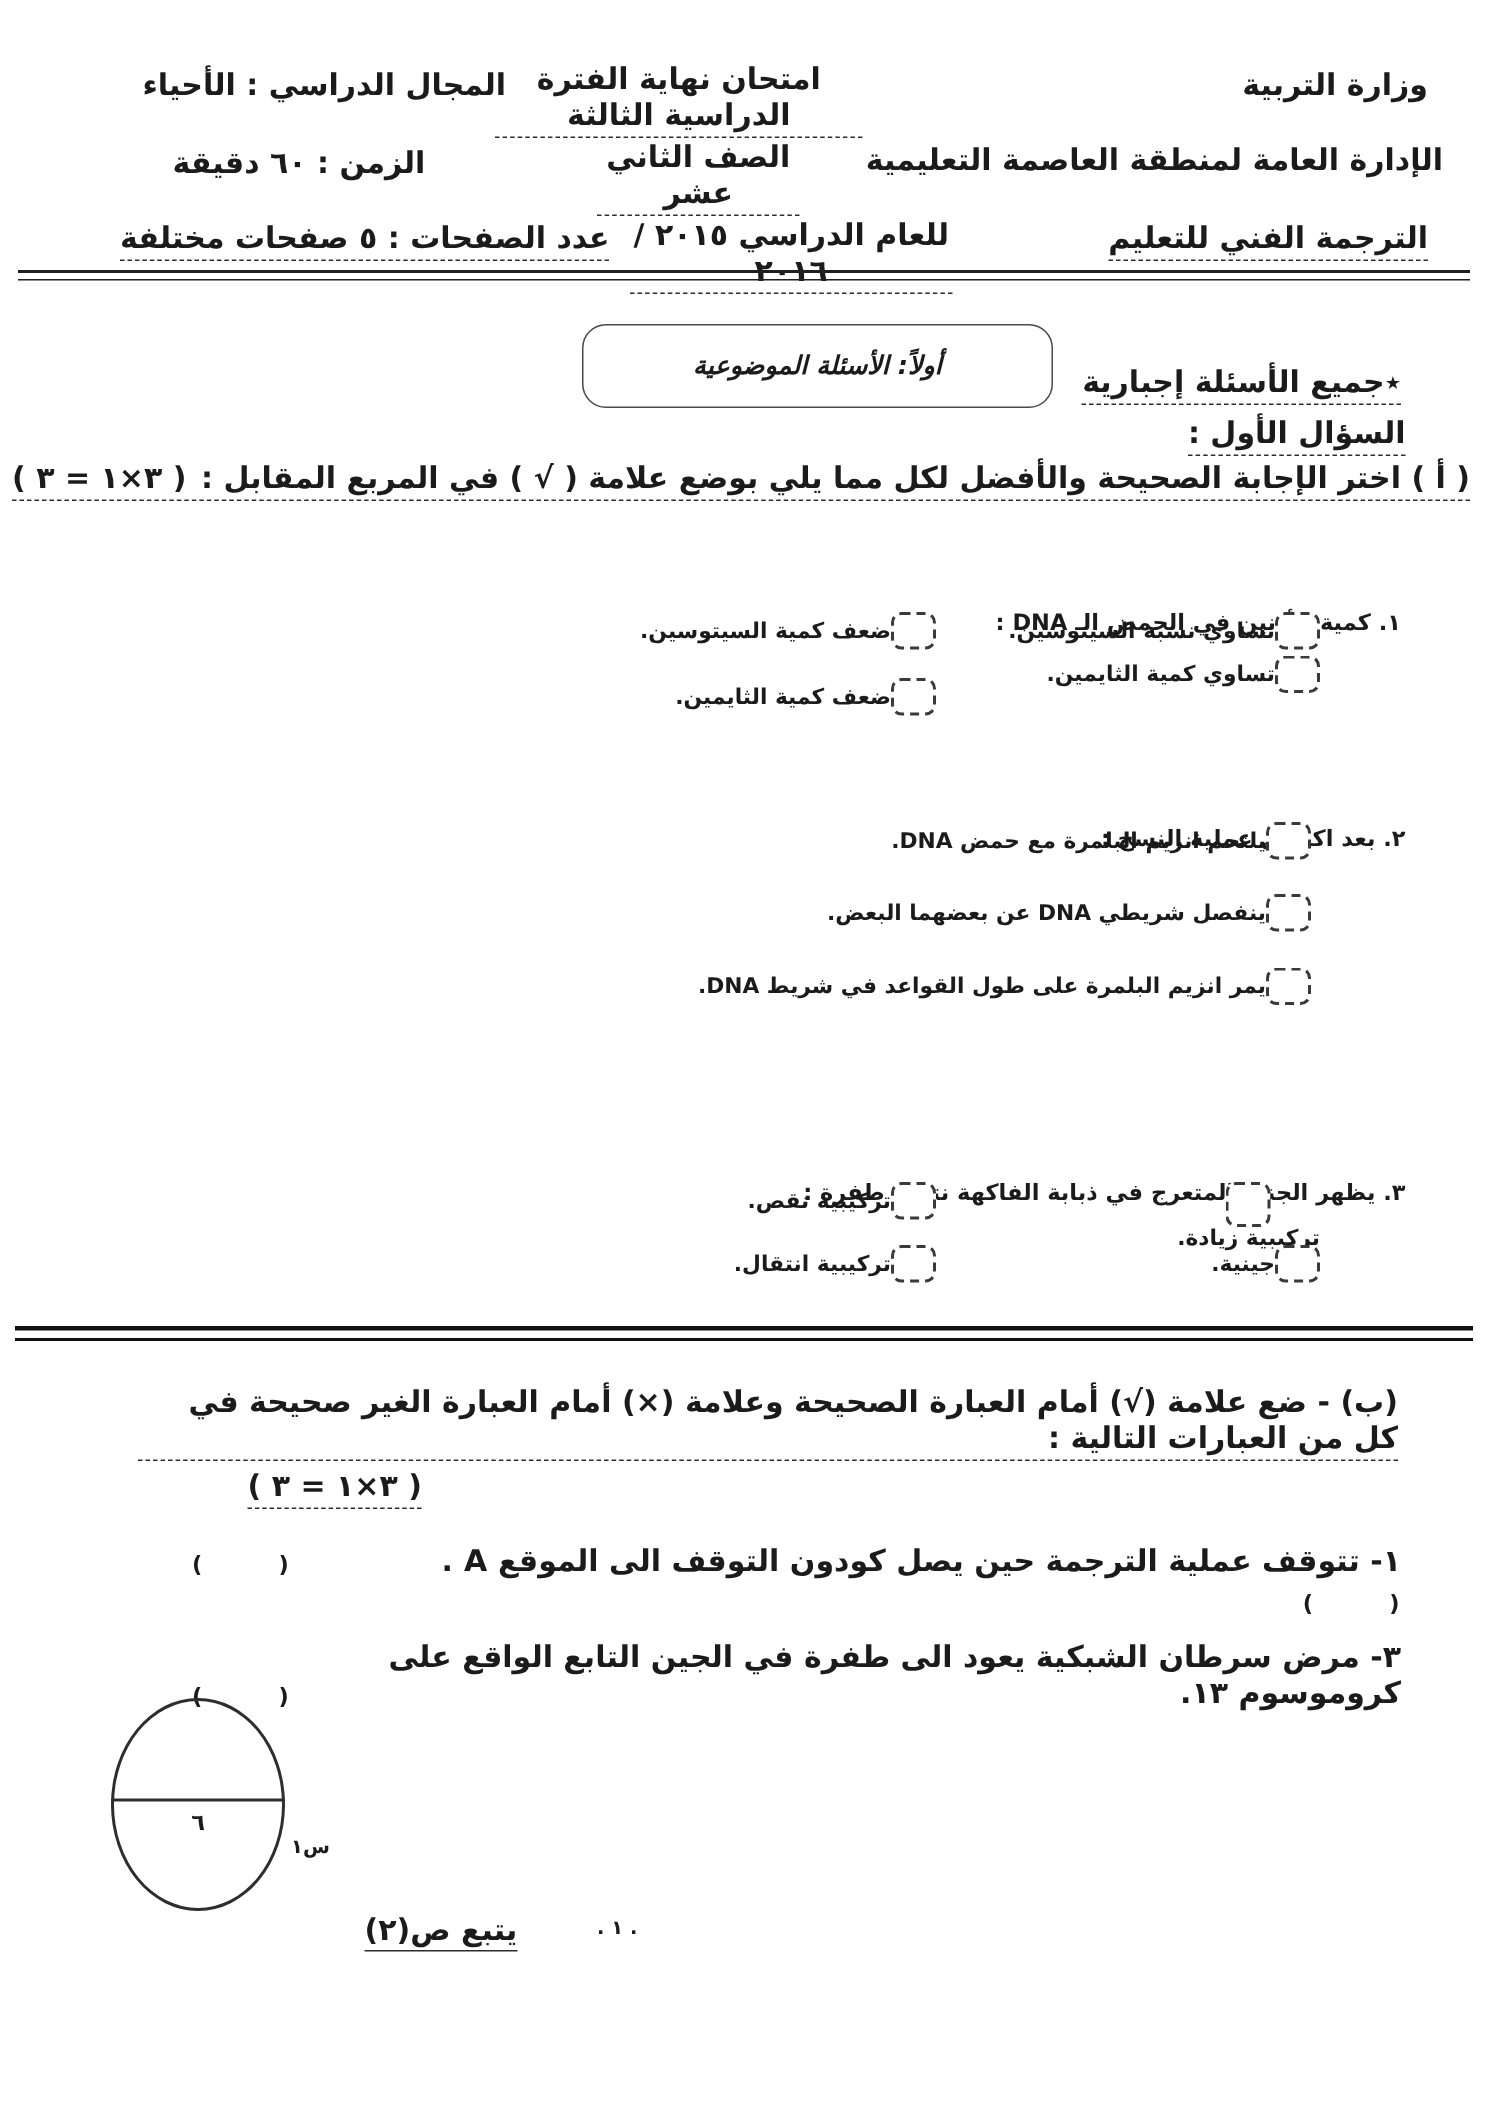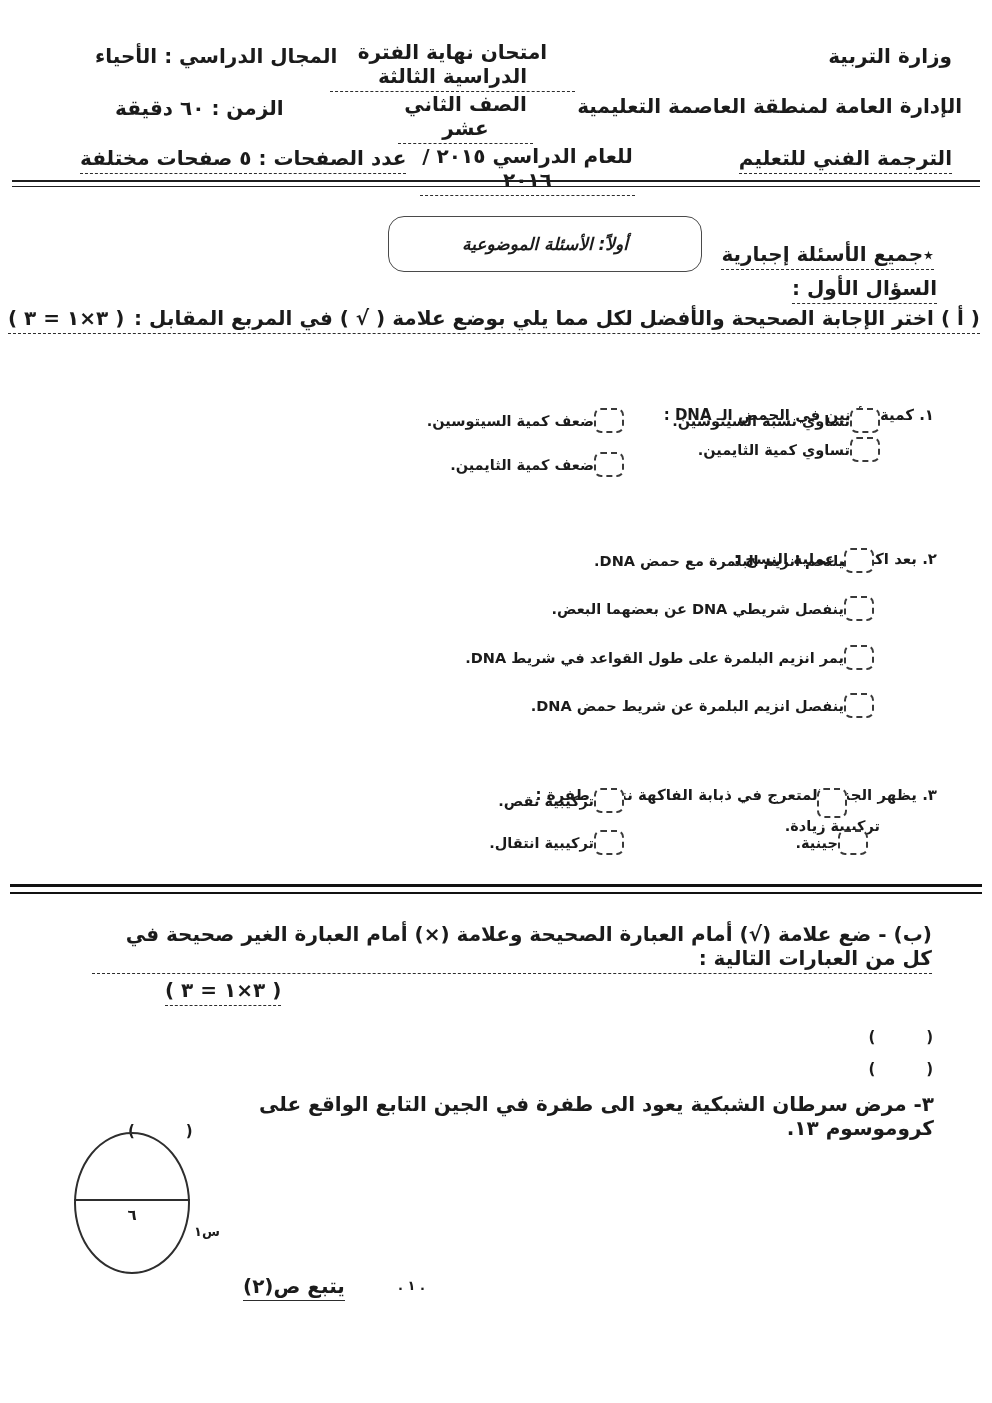--- a/index.html
+++ b/index.html
@@ -91,50 +91,47 @@
     <span class="lbl">يلتحم انزيم البلمرة مع حمض DNA.</span>
   </div>
   <div class="abs opt" style="top:596px;right:118px;">
     <span class="cb"></span>
     <span class="lbl">ينفصل شريطي DNA عن بعضهما البعض.</span>
   </div>
   <div class="abs opt" style="top:645px;right:118px;">
     <span class="cb"></span>
     <span class="lbl">يمر انزيم البلمرة على طول القواعد في شريط DNA.</span>
   </div>
-  <div class="abs opt" style="top:693px;right:118px;">
-    <span class="cb"></span>
-    <span class="lbl">ينفصل انزيم البلمرة عن شريط حمض DNA.</span>
-  </div>
 
   <div class="abs q" style="top:742px;right:55px;">٣. يظهر الجناح المتعرج في ذبابة الفاكهة نتيجة طفرة :</div>
 
   <div class="abs opt" style="top:788px;right:112px;flex-direction:column;">
     <span class="cb"></span>
     <span class="lbl">تركيبية زيادة.</span>
   </div>
   <div class="abs opt" style="top:788px;right:368px;">
     <span class="cb"></span>
     <span class="lbl">تركيبية نقص.</span>
   </div>
-  <div class="abs opt" style="top:830px;right:124px;justify-content:space-between;">
+  <div class="abs opt" style="top:830px;right:112px;justify-content:space-between;">
     <span class="cb"></span>
     <span class="lbl">جينية.</span>
   </div>
   <div class="abs opt" style="top:830px;right:368px;">
     <span class="cb"></span>
     <span class="lbl">تركيبية انتقال.</span>
   </div>
 
   <div class="abs divider2" style="top:884px;left:10px;right:10px;"></div>
 
   <div class="abs t u" style="top:922px;right:60px;left:92px;">(ب) - ضع علامة (√) أمام العبارة الصحيحة وعلامة (×) أمام العبارة الغير صحيحة في كل من العبارات التالية :</div>
   <div class="abs t u" style="top:978px;left:165px;">( ٣×١ = ٣ )</div>
 
   <div class="abs flexline" style="top:1028px;right:58px;left:128px;">
+    <span class="t">١- تتوقف عملية الترجمة حين يصل كودون التوقف الى الموقع A .</span>
     <span class="bracket">(        )</span>
   </div>
   <div class="abs flexline" style="top:1060px;right:58px;left:128px;">
     <span class="bracket">(        )</span>
   </div>
   <div class="abs flexline" style="top:1092px;right:58px;left:128px;">
     <span class="t">٣- مرض سرطان الشبكية يعود الى طفرة في الجين التابع الواقع على كروموسوم ١٣.</span>
     <span class="bracket">(        )</span>
   </div>
 

